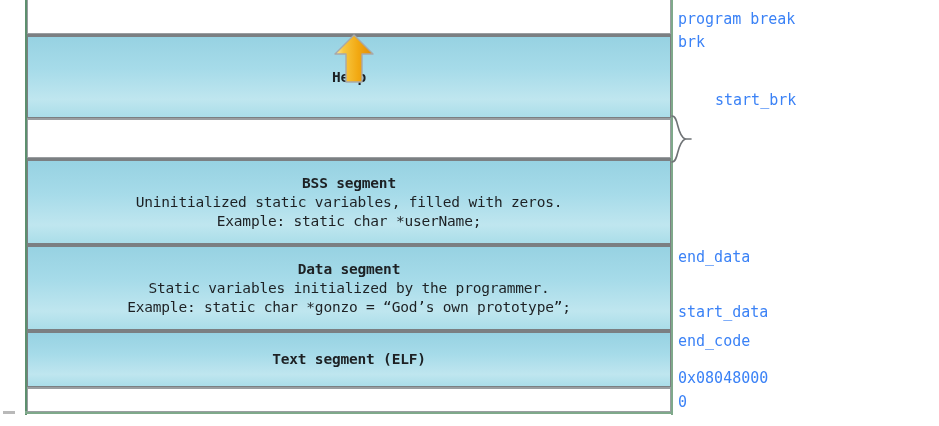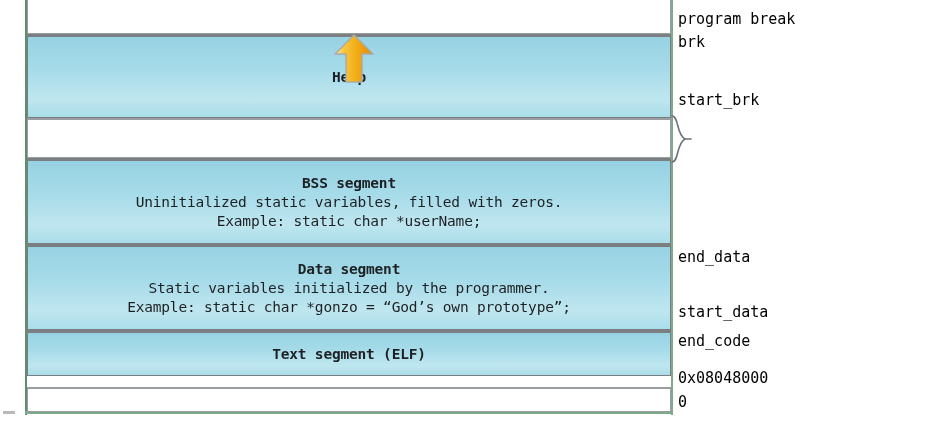--- a/index.html
+++ b/index.html
@@ -63,47 +63,47 @@
     letter-spacing:-0.2px;
     white-space:nowrap;
   }
 
   
   #blk-top-gap   {top:-4px;  height:38px;}
   #blk-heap      {top:34px;  height:84px;}
   #blk-rand-gap  {top:118px; height:40px;}
   #blk-bss       {top:158px; height:86px;}
   #blk-data      {top:244px; height:86px;text-align:right;}
-  #blk-text      {top:330px; height:46px;}
+  #blk-text      {top:330px; height:57px;}
   #blk-bottom-gap{top:387px; height:25px;}
 
   
   .grow-arrow{
     position:absolute;left:330px;top:32px;width:48px;height:54px;
   }
 
   
   .brace{
     position:absolute;left:666px;top:114px;width:26px;height:50px;
   }
 
   
   .addr{
     position:absolute;left:678px;
     font-family:"DejaVu Sans Mono", monospace;
     font-size:15px;
     line-height:18px;
-    color:#000000;
+    color:#3b82f6;
     white-space:nowrap;
   }
   .addr.indent{left:700px;}
 
   #lbl-program-break{top:10px;}
   #lbl-brk          {top:33px;}
-  #lbl-start-brk    {top:91px;}
+  #lbl-start-brk    {top:91px;margin-left:37px;}
   #lbl-rand-offset  {top:127px;}
   #lbl-end-data     {top:248px;text-align:right;}
   #lbl-start-data   {top:303px;}
   #lbl-end-code     {top:332px;text-align:center;}
   #lbl-0x08048000   {top:369px;}
   #lbl-zero         {top:393px;}
 </style>
 </head>
 <body>
 

